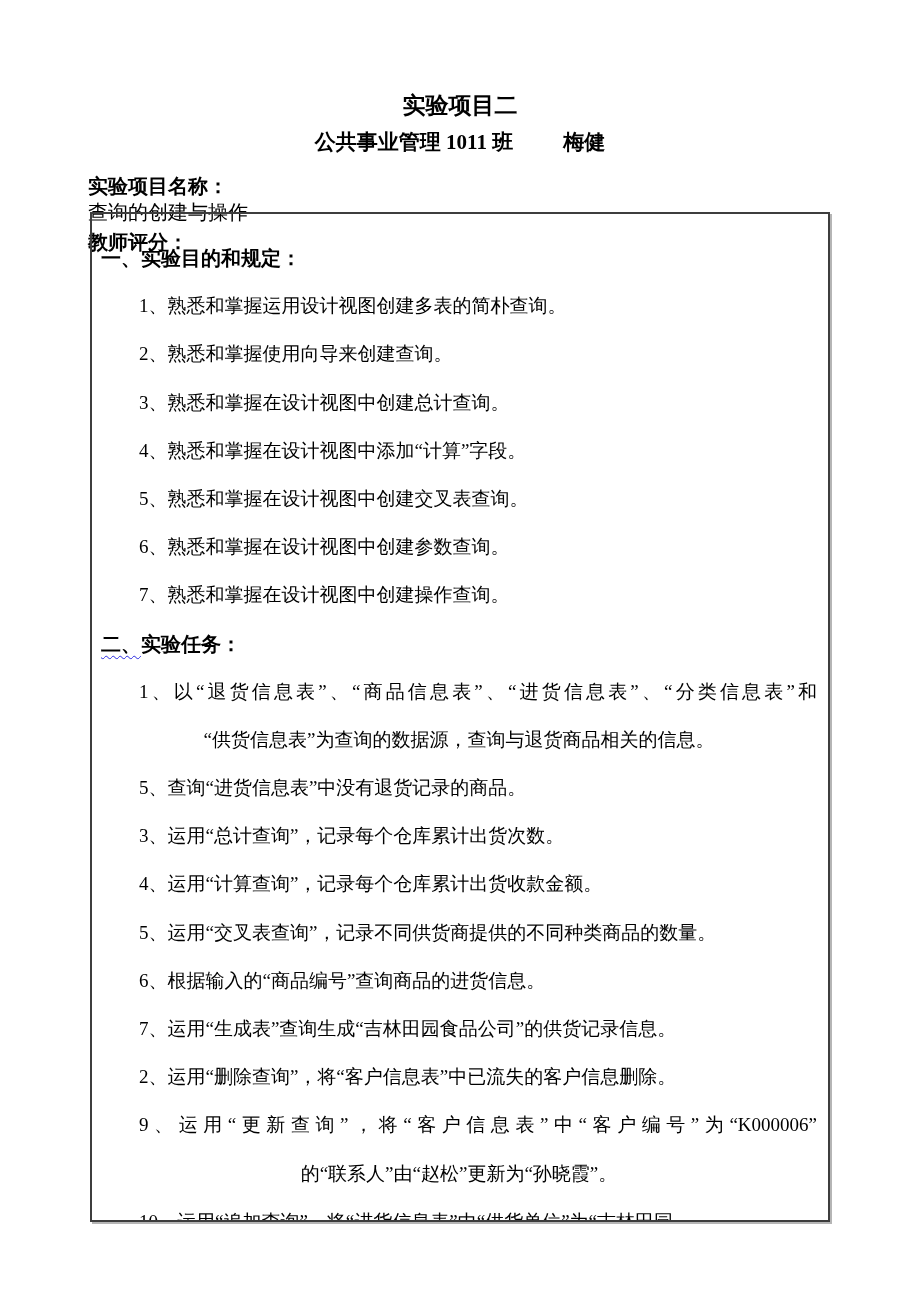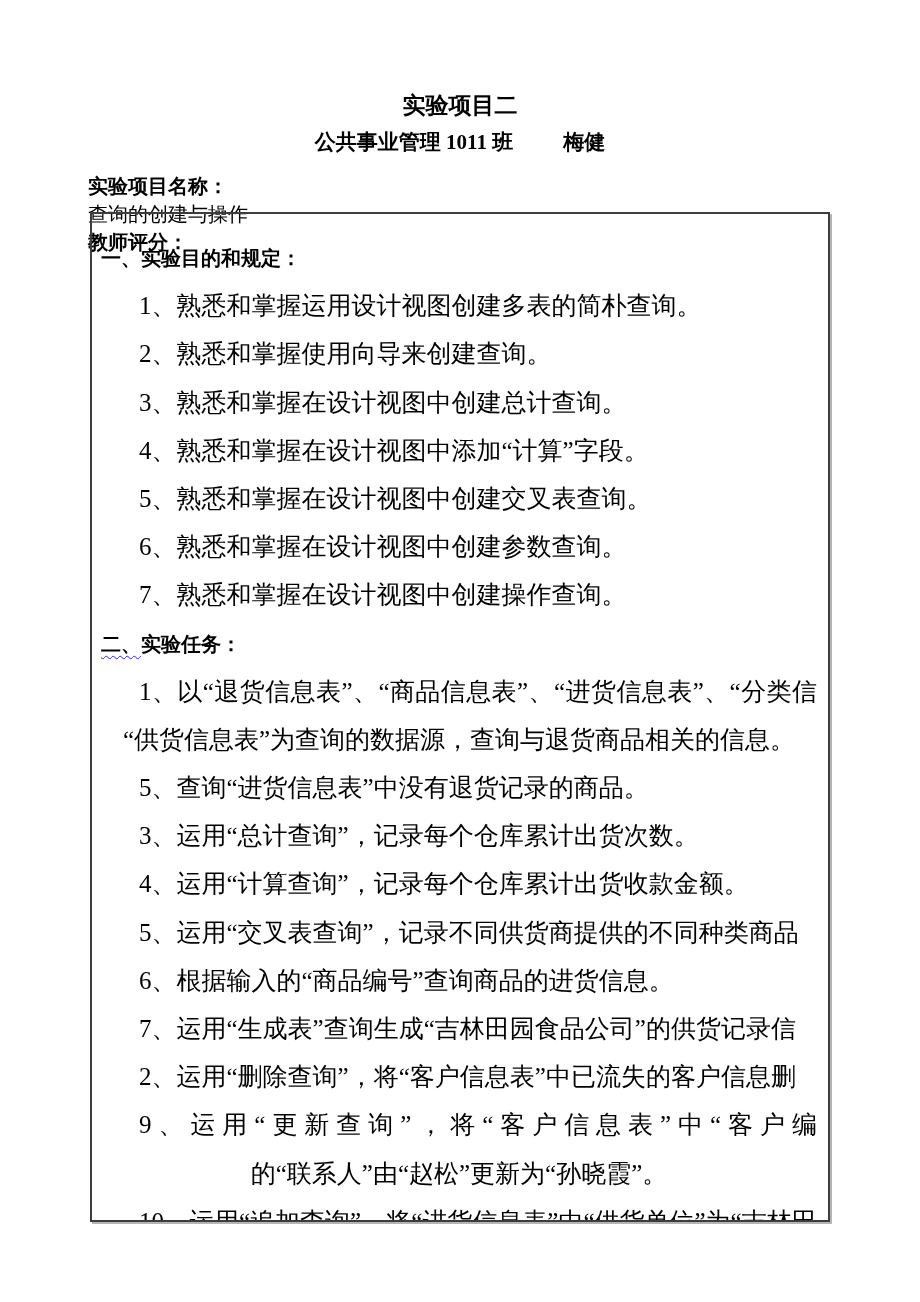--- a/index.html
+++ b/index.html
@@ -19,33 +19,33 @@
     position:absolute;top:128px;left:0;width:920px;
     display:flex;justify-content:center;gap:50px;
     font-size:21px;font-weight:bold;line-height:28px;
   }
   .field-row{
     position:absolute;top:172px;left:88px;right:106px;
     display:flex;align-items:baseline;
     font-size:20px;line-height:28px;flex-direction:column;
   }
   .field-label,.score-label{font-weight:bold;}
-  .field-value{font-weight:normal;}
+  .field-value{font-weight:normal;font-family:Liberation Mono, monospace;}
   .spacer{flex:1;}
   .task-box{
     position:absolute;top:212px;left:90px;
     width:740px;height:1010px;box-sizing:border-box;
     border:2px solid #3d3d3d;
     box-shadow:2px 2px 0 #b5b5b5;
     padding:20px 11px 0 9px;
     overflow:hidden;
   }
   .line{
     height:48.2px;line-height:48.2px;
-    font-size:25px;
+    font-size:19px;
     overflow:hidden;
   }
   .heading-line{font-size:20px;font-weight:bold;}
   .wavy{
     text-decoration-line:underline;
     text-decoration-style:wavy;
     text-decoration-color:#2a2ae0;
     text-decoration-thickness:1px;
     text-underline-offset:4px;
   }

